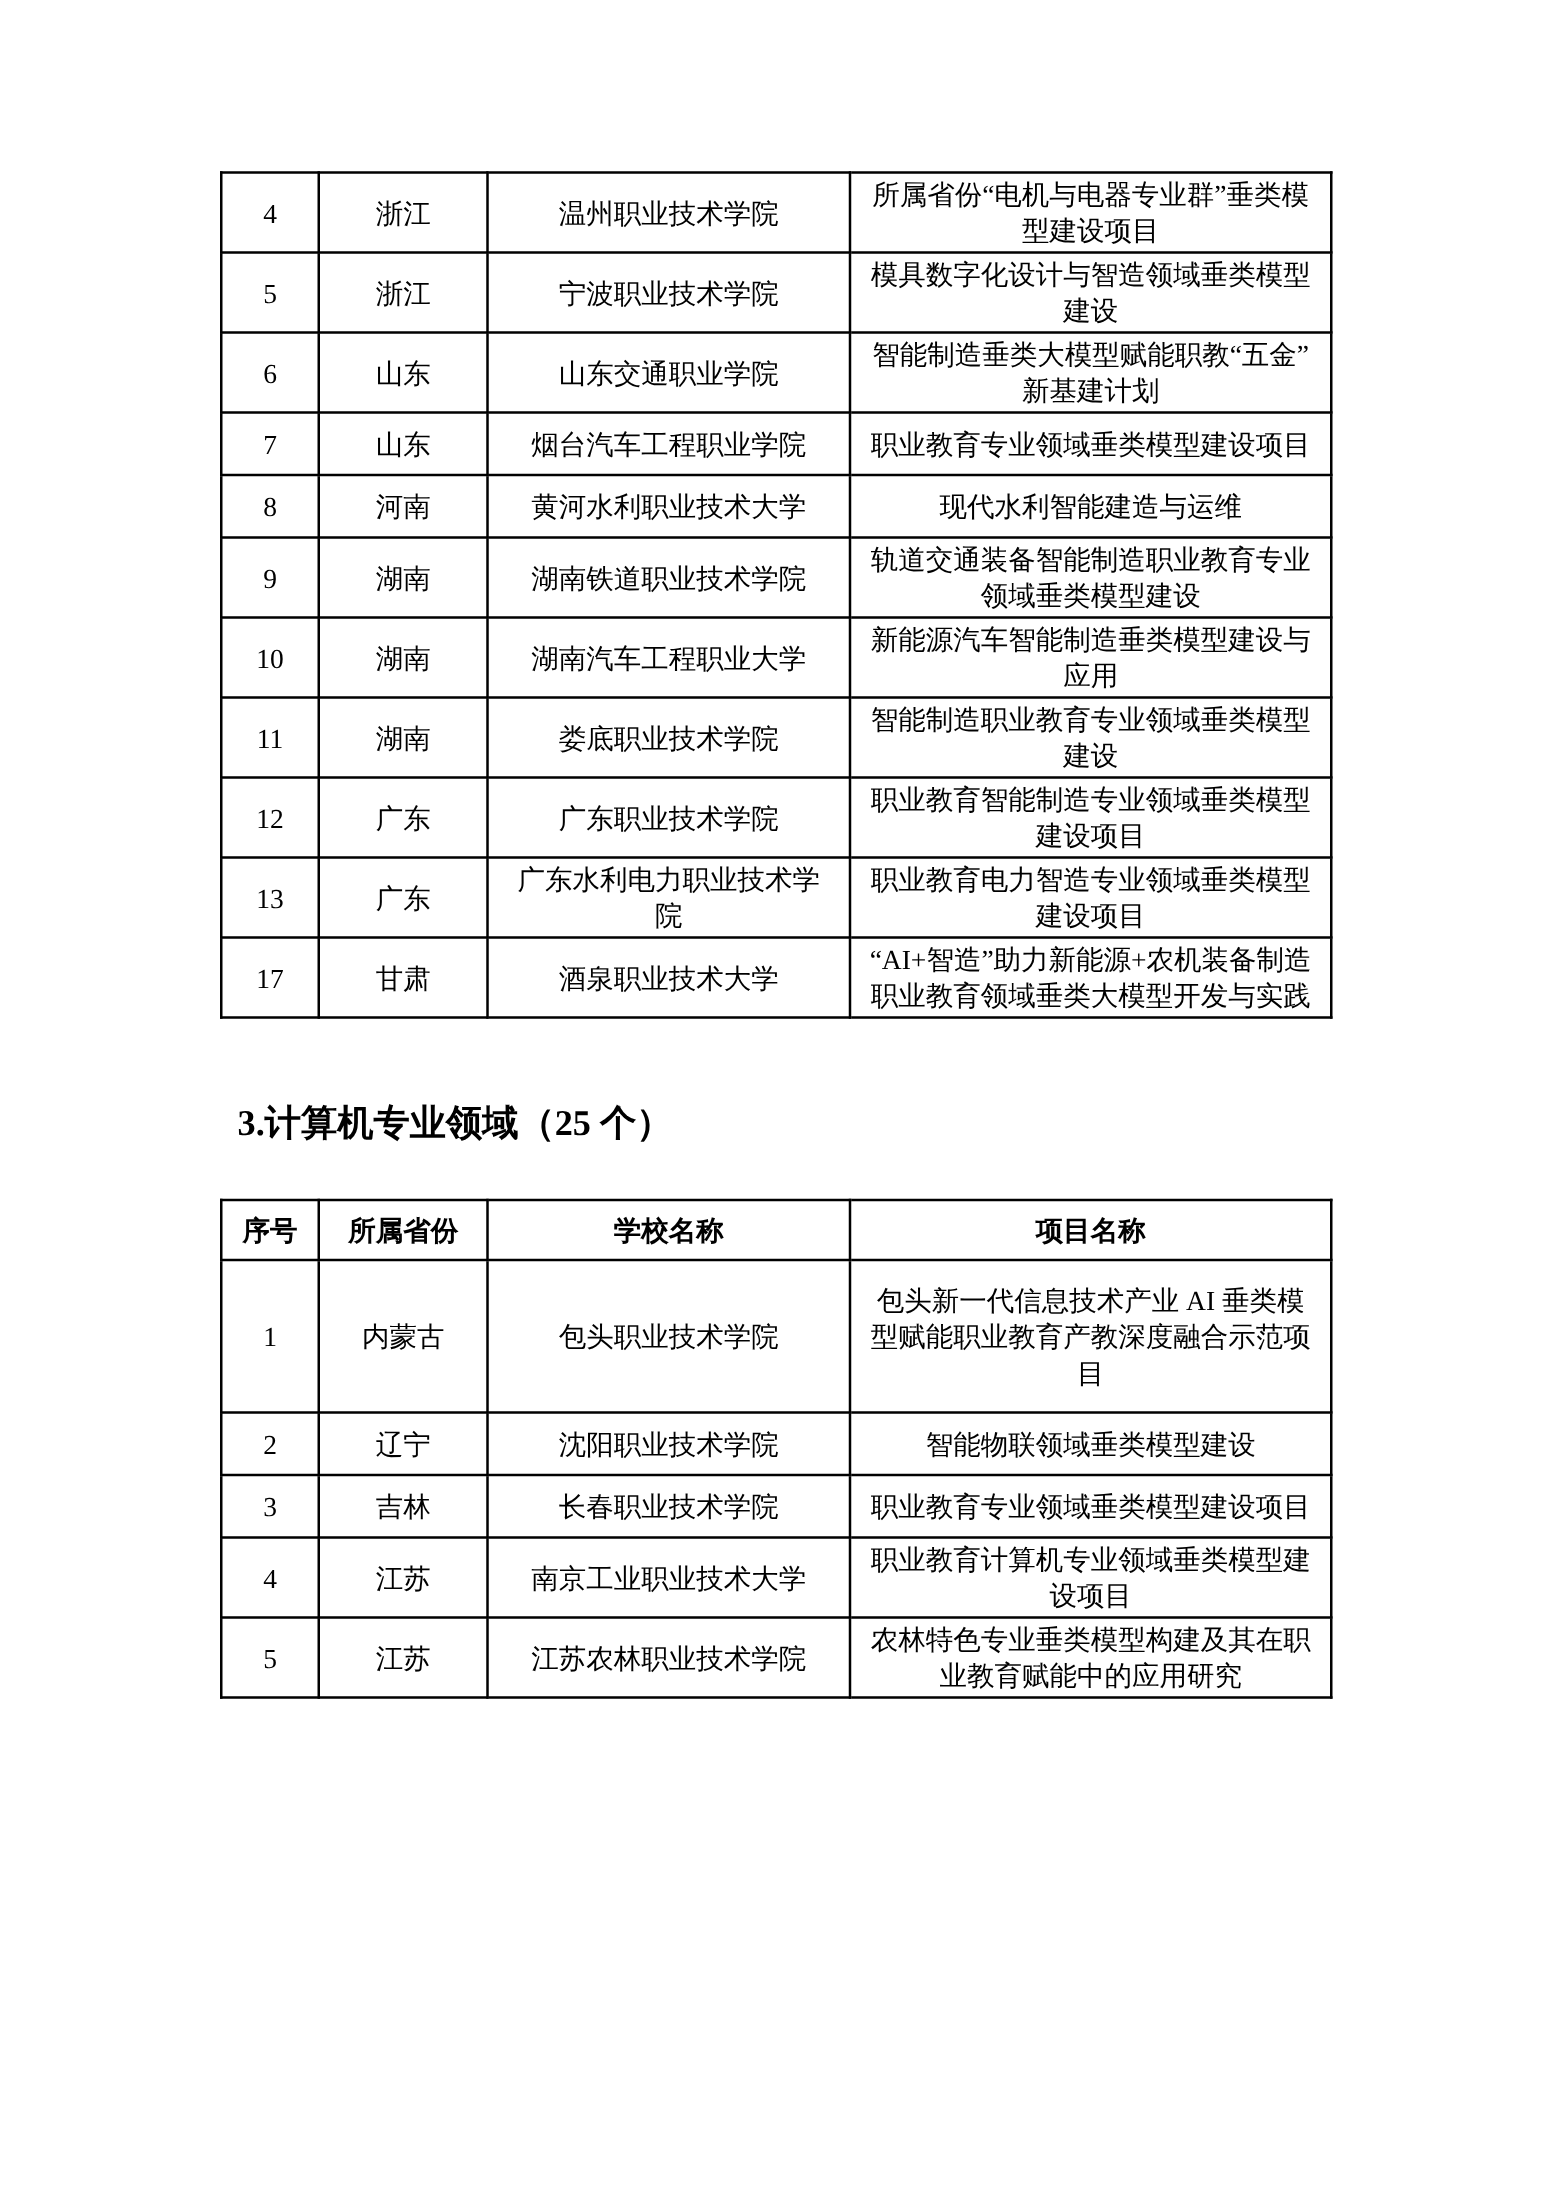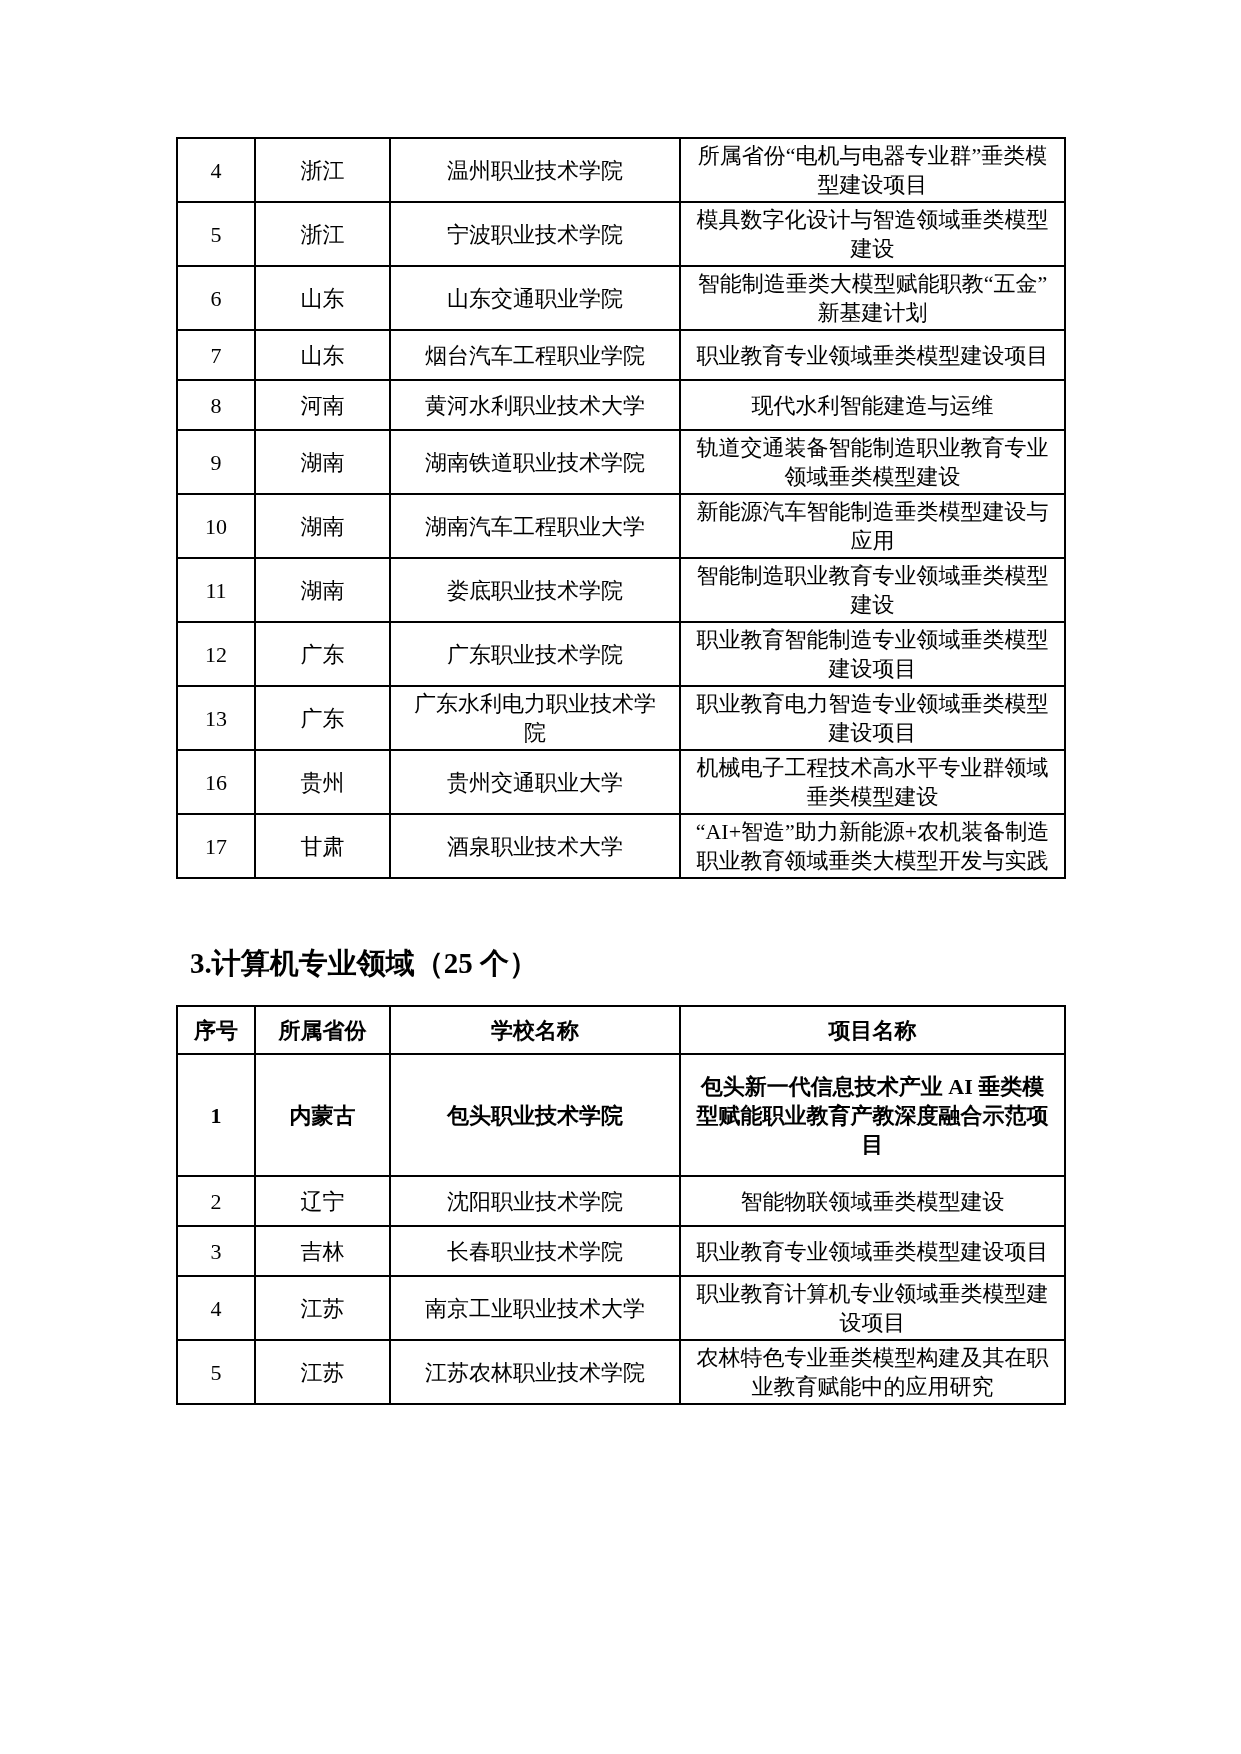--- a/index.html
+++ b/index.html
@@ -38,27 +38,27 @@
     line-height: 29px;
     height: 44px; 
     overflow: hidden;
     word-break: break-all;
   }
   table.doc-table th {
     font-family: Liberation Sans, sans-serif;
     font-weight: bold;
     height: 42px;
   }
-  tr.tall td { height: 116px; font-weight: bold; }
+  tr.tall td { height: 116px; }
   .section-heading {
     font-family: "Liberation Serif", "DejaVu Serif", serif;
     font-weight: bold;
     font-size: 29px;
     line-height: 40px;
-    margin: 64px 0 22px 190px;
+    margin: 64px 0 40px 190px;
     color: #000000;
   }
 </style>
 </head>
 <body>
 
 <div class="page">
 
   <table class="doc-table">
     <colgroup>
@@ -122,26 +122,20 @@
         <td>广东职业技术学院</td>
         <td>职业教育智能制造专业领域垂类模型建设项目</td>
       </tr>
       <tr>
         <td>13</td>
         <td>广东</td>
         <td>广东水利电力职业技术学院</td>
         <td>职业教育电力智造专业领域垂类模型建设项目</td>
       </tr>
       <tr>
-        <td>16</td>
-        <td>贵州</td>
-        <td>贵州交通职业大学</td>
-        <td>机械电子工程技术高水平专业群领域垂类模型建设</td>
-      </tr>
-      <tr>
         <td>17</td>
         <td>甘肃</td>
         <td>酒泉职业技术大学</td>
         <td>“AI+智造”助力新能源+农机装备制造职业教育领域垂类大模型开发与实践</td>
       </tr>
     </tbody>
   </table>
 
   <div class="section-heading">3.计算机专业领域（25 个）</div>
 

